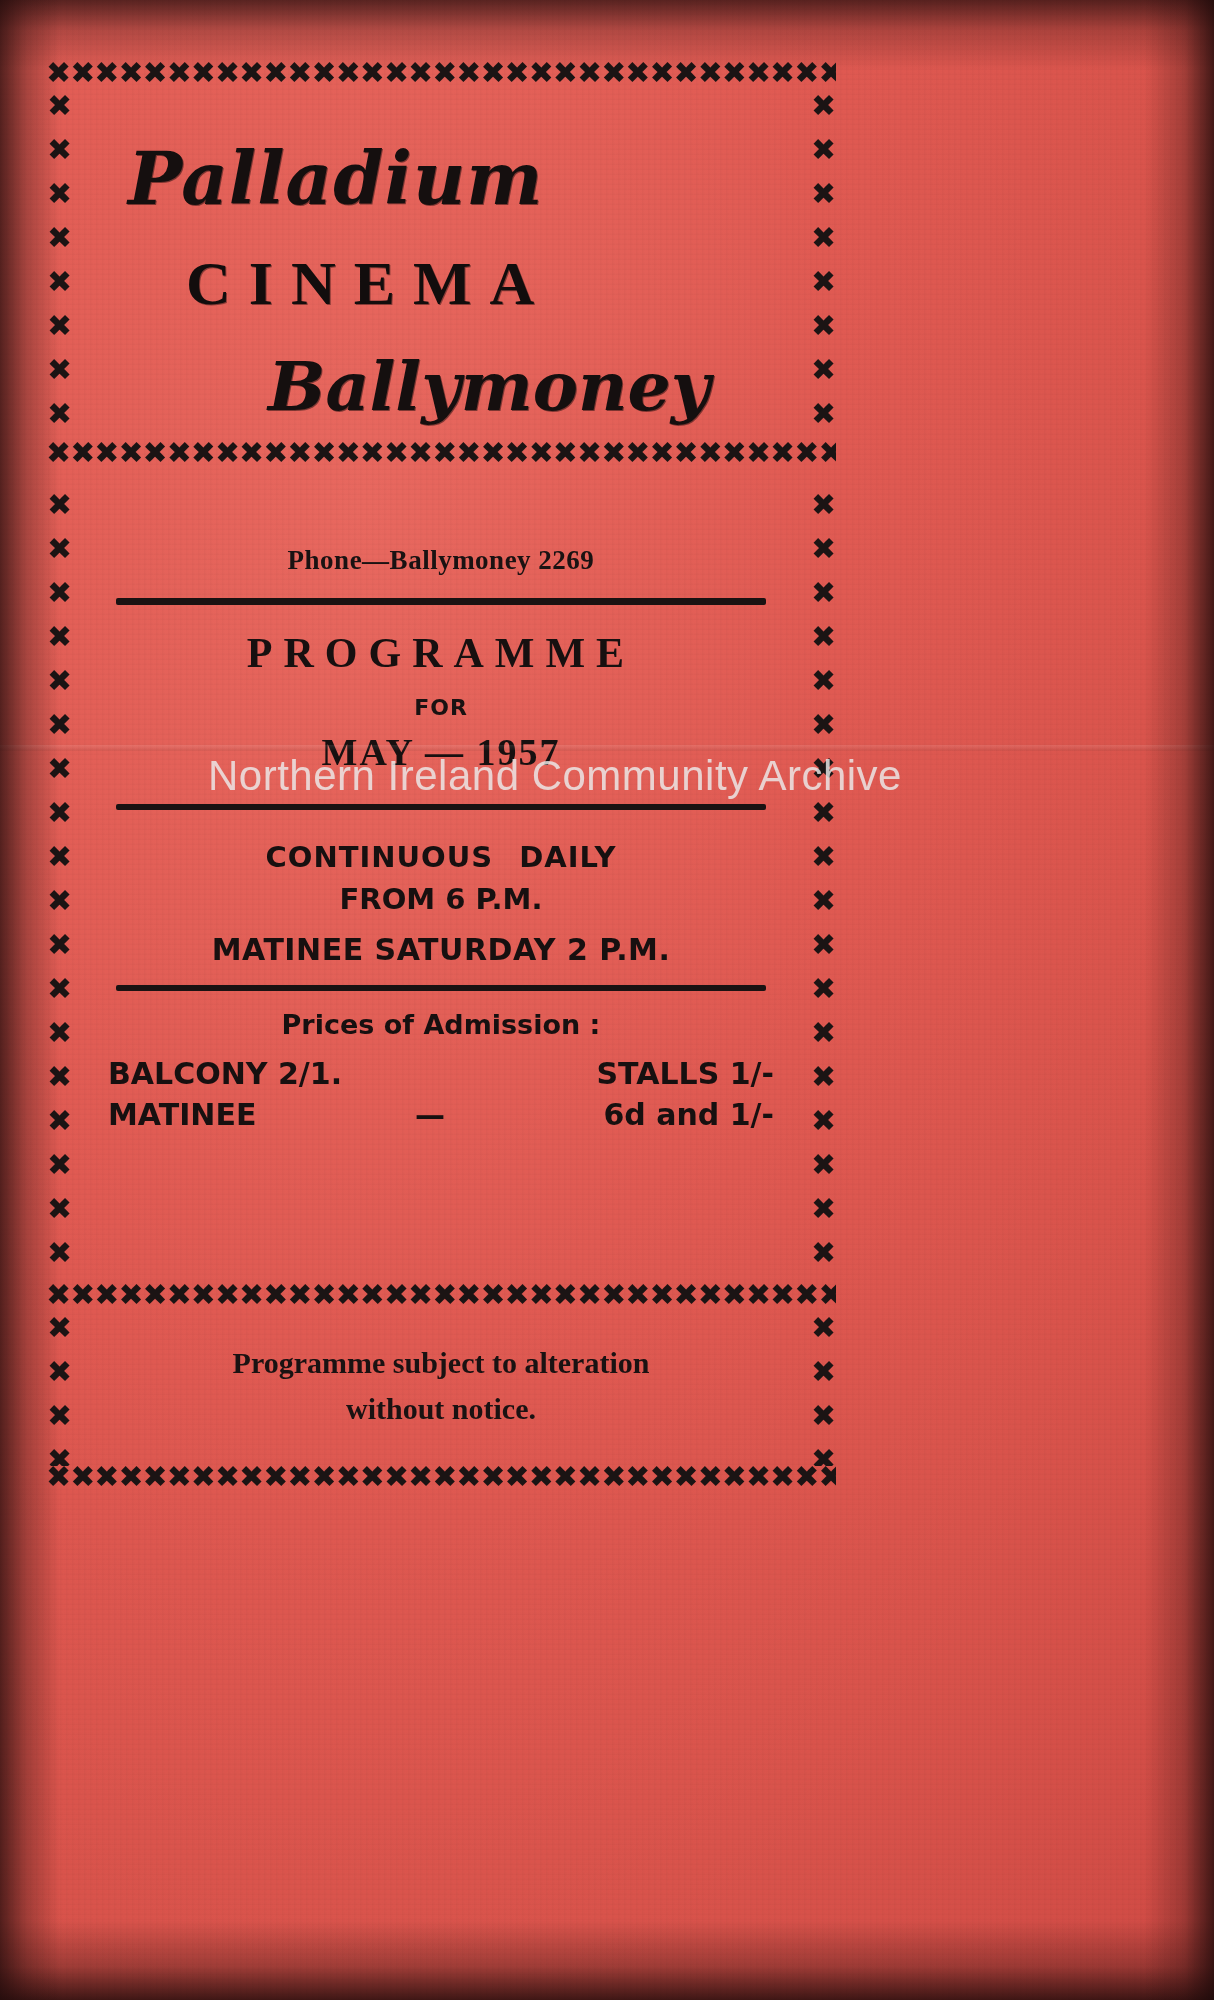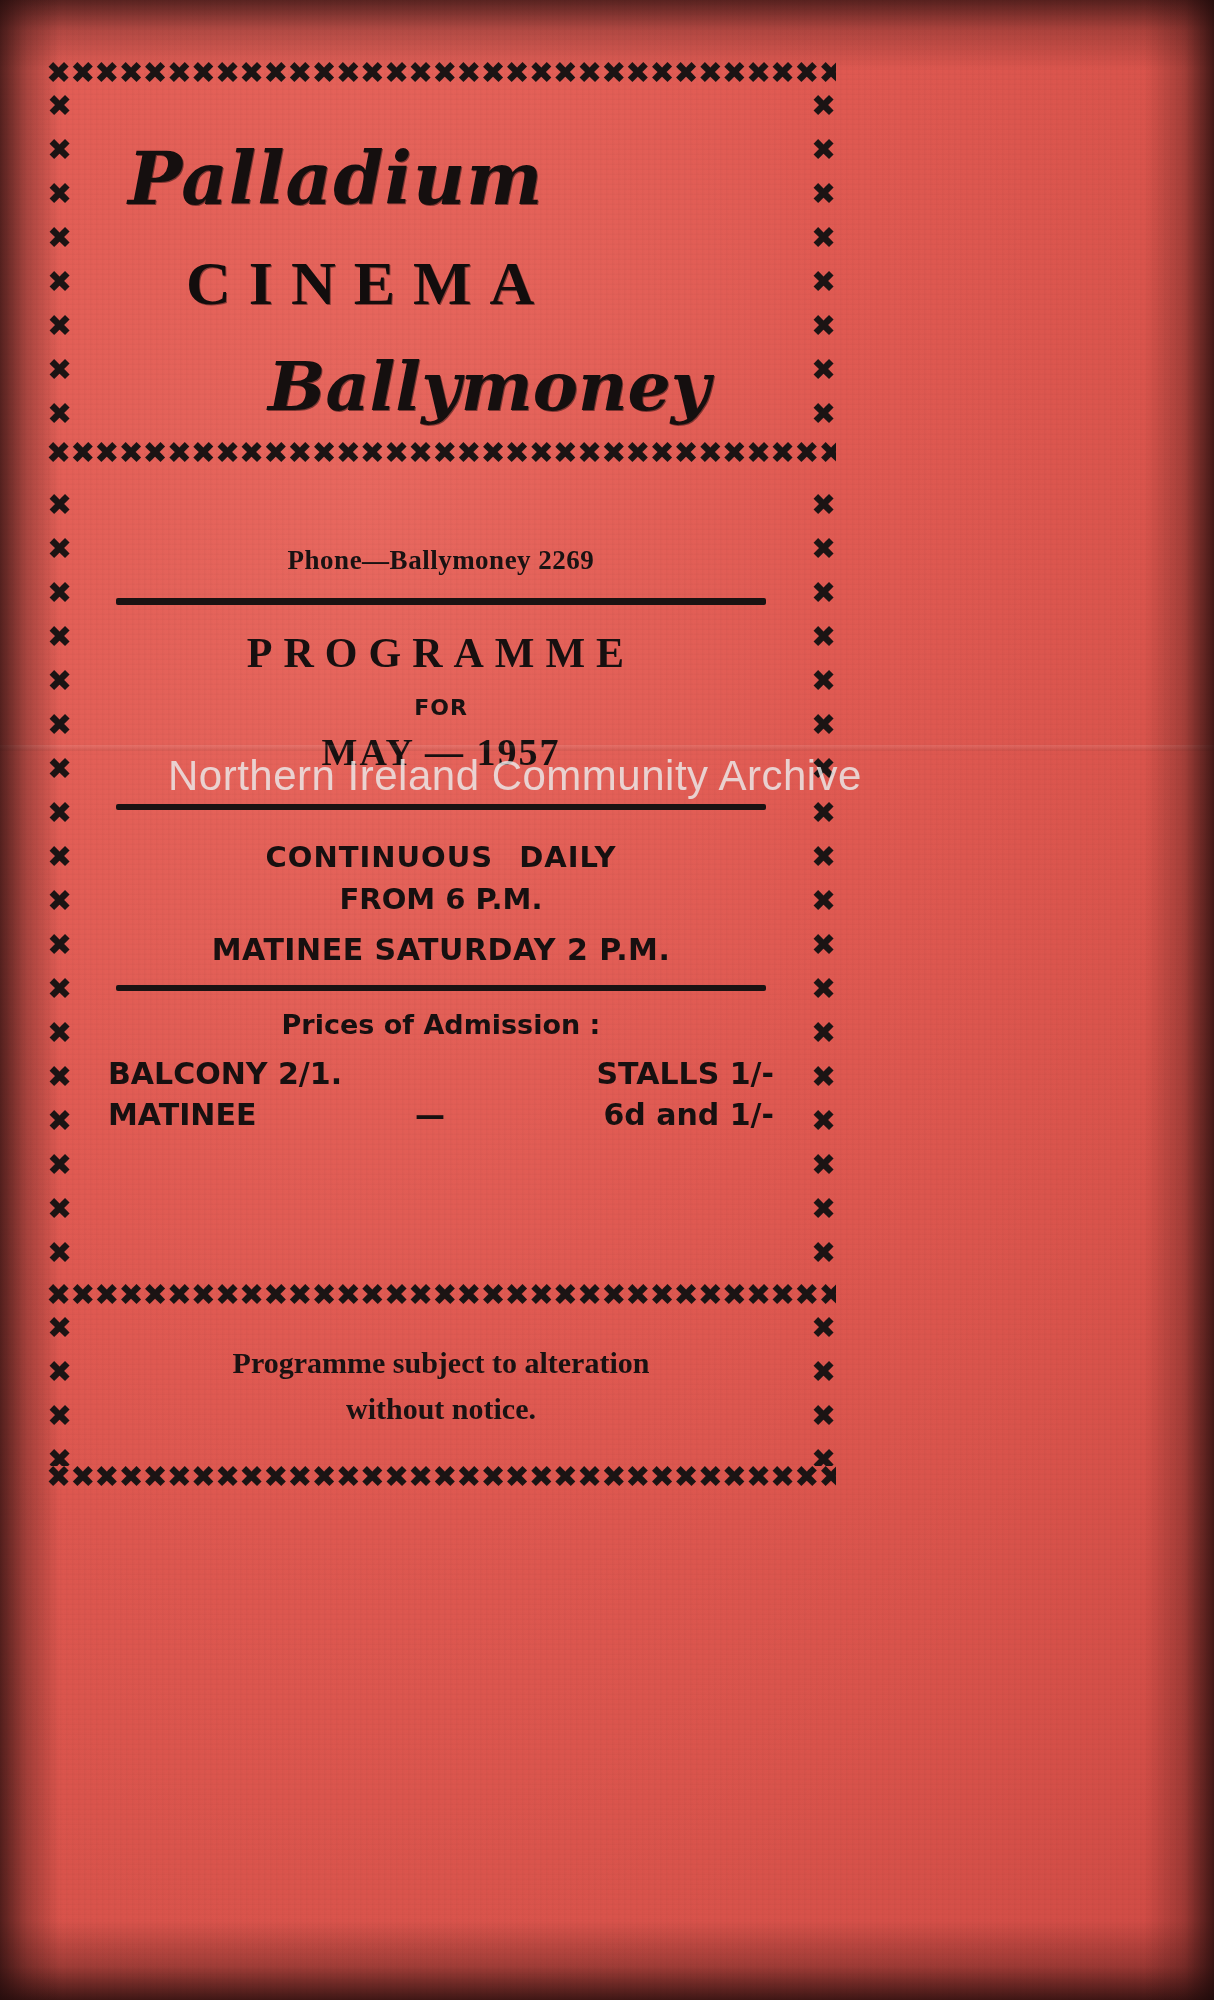--- a/index.html
+++ b/index.html
@@ -245,20 +245,21 @@
     position: absolute;
     left: 0; top: 752px;
     width: 1030px;
     text-align: center;
     font-family: "Liberation Sans", sans-serif;
     font-size: 42px;
     color: rgba(236,236,236,.82);
     letter-spacing: .5px;
     pointer-events: none;
     user-select: none;
+    padding-left: 40px;
   }
 </style>
 </head>
 <body>
 
 <div id="scan">
 
   <div id="grain"></div>
 
   <div class="leaflet">

